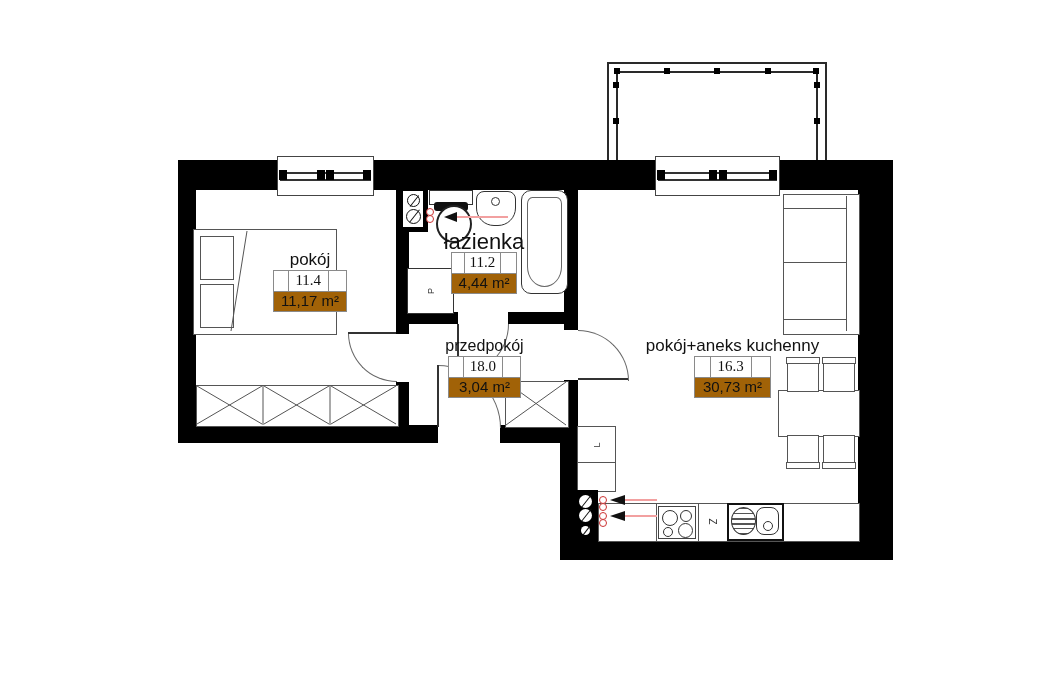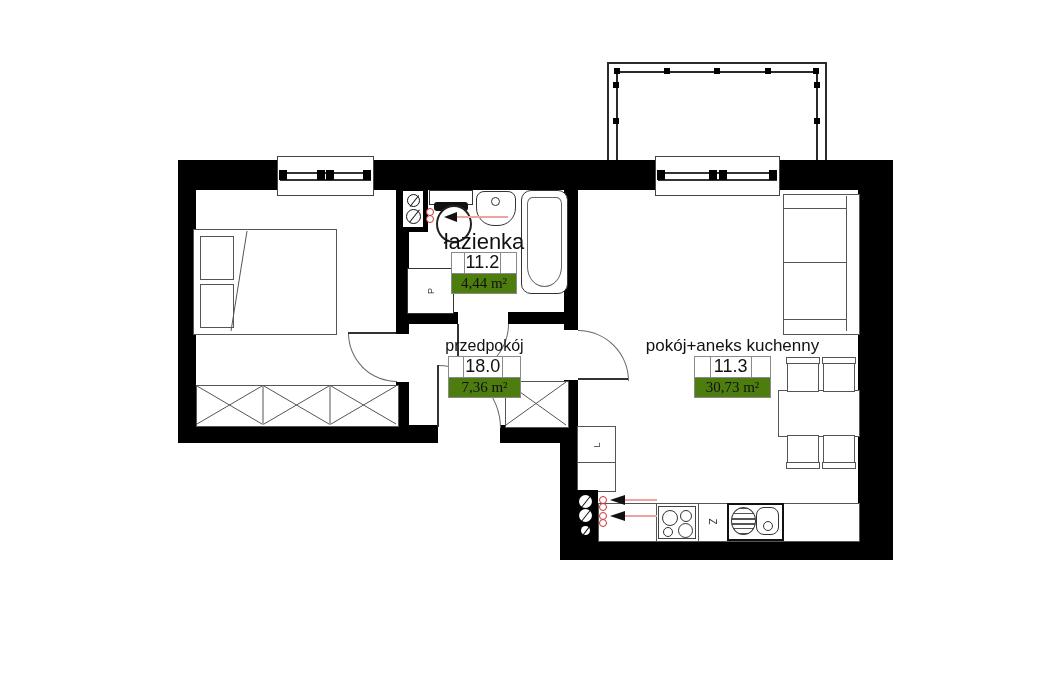--- a/index.html
+++ b/index.html
@@ -19,24 +19,24 @@
   .tick{position:absolute;width:6px;height:6px;background:#000;z-index:1;}
   .furn{position:absolute;background:#fff;border:1px solid var(--line);}
   .thin{position:absolute;background:var(--line);}
   .arc{position:absolute;z-index:2;}
   .leaf{position:absolute;background:#333;z-index:2;}
   .room-label{position:absolute;z-index:5;text-align:center;}
   .room-name{position:relative;left:50%;transform:translateX(-50%);width:max-content;
              font-size:17px;line-height:17px;white-space:nowrap;}
   .id-row{display:flex;height:20px;border:1px solid var(--label_border);background:#fff;margin-top:2px;}
   .id-row .cl{width:20%;border-right:1px solid var(--label_border);}
-  .id-row .cm{width:55%;font-size:18px;line-height:19px;}
+  .id-row .cm{width:55%;font-size:15px;line-height:19px;font-family:Liberation Serif, serif;}
   .id-row .cr{width:25%;border-left:1px solid var(--label_border);}
-  .area-row{height:19px;border:1px solid var(--label_border);border-top:none;background:#4d7c0f;
-            font-size:15px;line-height:18px;white-space:nowrap;font-family:Liberation Serif, serif;}
+  .area-row{height:19px;border:1px solid var(--label_border);border-top:none;background:#a16207;
+            font-size:15px;line-height:18px;white-space:nowrap;}
   .circle{position:absolute;border-radius:50%;background:#fff;}
   .slash::after{content:"";position:absolute;left:50%;top:-12%;width:1px;height:124%;
                 background:#111;transform:rotate(38deg);}
   .red8{position:absolute;z-index:4;}
   .red8 i{display:block;width:6px;height:6px;border:1.5px solid var(--red);border-radius:50%;background:#fff;}
   .arrow-left{position:absolute;width:0;height:0;border-top:5px solid transparent;
               border-bottom:5px solid transparent;border-right:15px solid #111;z-index:4;}
   .redline{position:absolute;height:2px;background:var(--red_line);z-index:3;}
   .rot-letter{position:absolute;inset:0;display:flex;align-items:center;justify-content:center;
               font-size:9px;color:#333;}
@@ -202,44 +202,53 @@
         <line x1="329" y1="386" x2="264" y2="424"></line>
       <line x1="331" y1="386" x2="396" y2="424"></line>
         <line x1="396" y1="386" x2="331" y2="424"></line>
     </g>
     <g stroke="#555" stroke-width="1">
       <line x1="506" y1="382" x2="566" y2="425"></line>
         <line x1="566" y1="382" x2="506" y2="425"></line>
     </g>
   </svg>
 
+  <div class="room-label" style="left:273px;top:251px;width:74px;">
+    <div class="room-name">pokój</div>
+    <div class="id-row">
+      <span class="cl"></span>
+      <span class="cm">11.4</span>
+      <span class="cr"></span>
+    </div>
+    <div class="area-row">11,17 m²</div>
+  </div>
 
   <div class="room-label" style="left:451px;top:233px;width:66px;">
     <div class="room-name" style="font-size:22px;">łazienka</div>
     <div class="id-row">
       <span class="cl"></span>
       <span class="cm">11.2</span>
       <span class="cr"></span>
     </div>
     <div class="area-row">4,44 m²</div>
   </div>
 
   <div class="room-label" style="left:448px;top:337px;width:73px;">
     <div class="room-name" style="font-size:16px;">przedpokój</div>
     <div class="id-row">
       <span class="cl"></span>
       <span class="cm">18.0</span>
       <span class="cr"></span>
     </div>
-    <div class="area-row">7,36 m²</div>
+    <div class="area-row">3,04 m²</div>
   </div>
 
   <div class="room-label" style="left:671px;top:337px;width:77px;padding-left:23px;">
     <div class="room-name">pokój+aneks kuchenny</div>
     <div class="id-row">
       <span class="cl"></span>
-      <span class="cm">11.3</span>
+      <span class="cm">16.3</span>
       <span class="cr"></span>
     </div>
     <div class="area-row">30,73 m²</div>
   </div>
 
 </div>
 
 </body></html>

